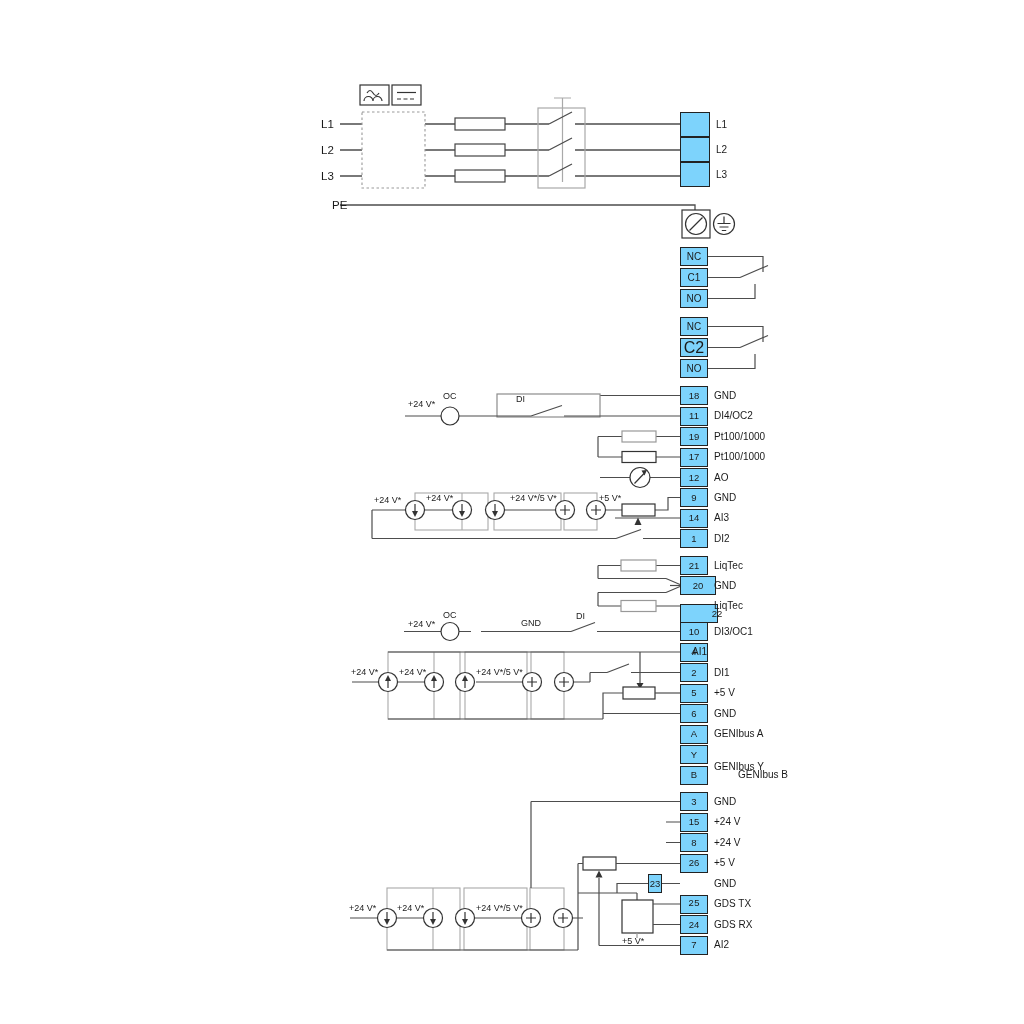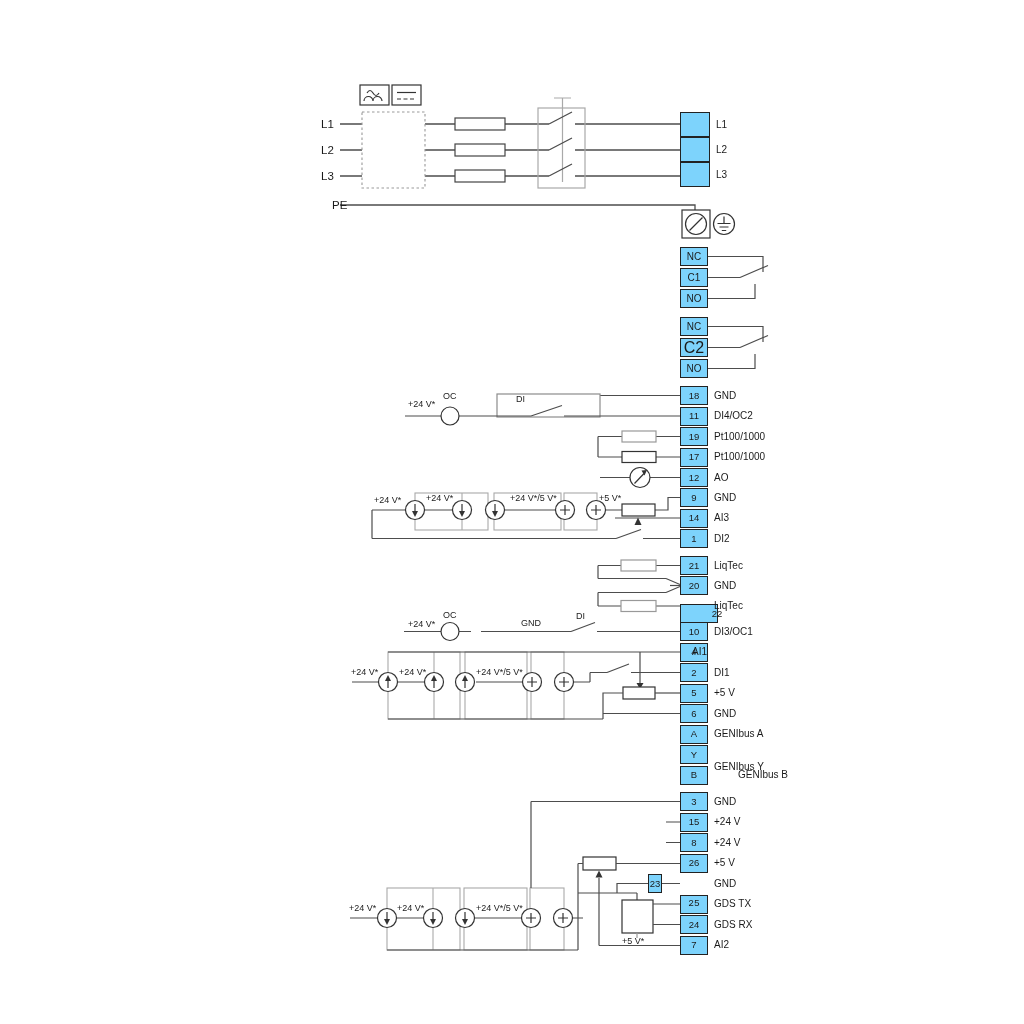--- a/index.html
+++ b/index.html
@@ -257,21 +257,21 @@
       <div class="term" style="left: 680px; top: 468px; width: 28px; height: 19px;">12</div>
       <div class="tlabel" style="left: 714px; top: 471.5px;">AO</div>
       <div class="term" style="left: 680px; top: 488px; width: 28px; height: 19px;">9</div>
       <div class="tlabel" style="left: 714px; top: 491.5px;">GND</div>
       <div class="term" style="left: 680px; top: 508.5px; width: 28px; height: 19px;">14</div>
       <div class="tlabel" style="left: 714px; top: 512px;">AI3</div>
       <div class="term" style="left: 680px; top: 529px; width: 28px; height: 19px;">1</div>
       <div class="tlabel" style="left: 714px; top: 532.5px;">DI2</div>
       <div class="term" style="left: 680px; top: 556px; width: 28px; height: 19px;">21</div>
       <div class="tlabel" style="left: 714px; top: 559.5px;">LiqTec</div>
-      <div class="term" style="left: 680px; top: 576px; width: 28px; height: 19px;">20</div>
+      <div class="term" style="left: 680px; top: 576px; width: 36px; height: 19px;">20</div>
       <div class="tlabel" style="left: 714px; top: 579.5px;">GND</div>
       <div class="term" style="left: 680px; top: 604px; width: 38px; height: 19px; padding-left: 36px;">22</div>
       <div class="tlabel" style="left: 714px; top: 600px;">LiqTec</div>
       <div class="term" style="left: 680px; top: 622px; width: 28px; height: 19px;">10</div>
       <div class="tlabel" style="left: 714px; top: 625.5px;">DI3/OC1</div>
       <div class="term" style="left: 680px; top: 642.5px; width: 28px; height: 19px;">4</div>
       <div class="tlabel" style="left: 692px; top: 646px;">AI1</div>
       <div class="term" style="left: 680px; top: 663px; width: 28px; height: 19px;">2</div>
       <div class="tlabel" style="left: 714px; top: 666.5px;">DI1</div>
       <div class="term" style="left: 680px; top: 683.5px; width: 28px; height: 19px;">5</div>

